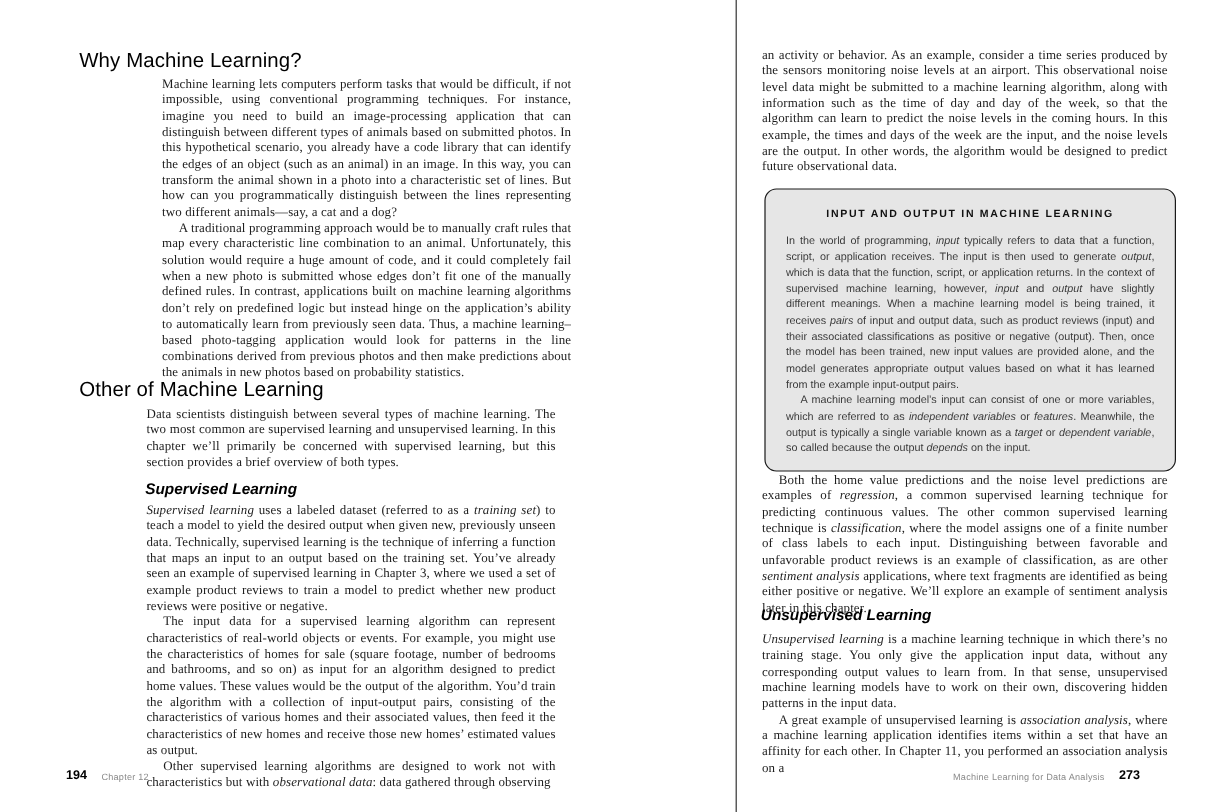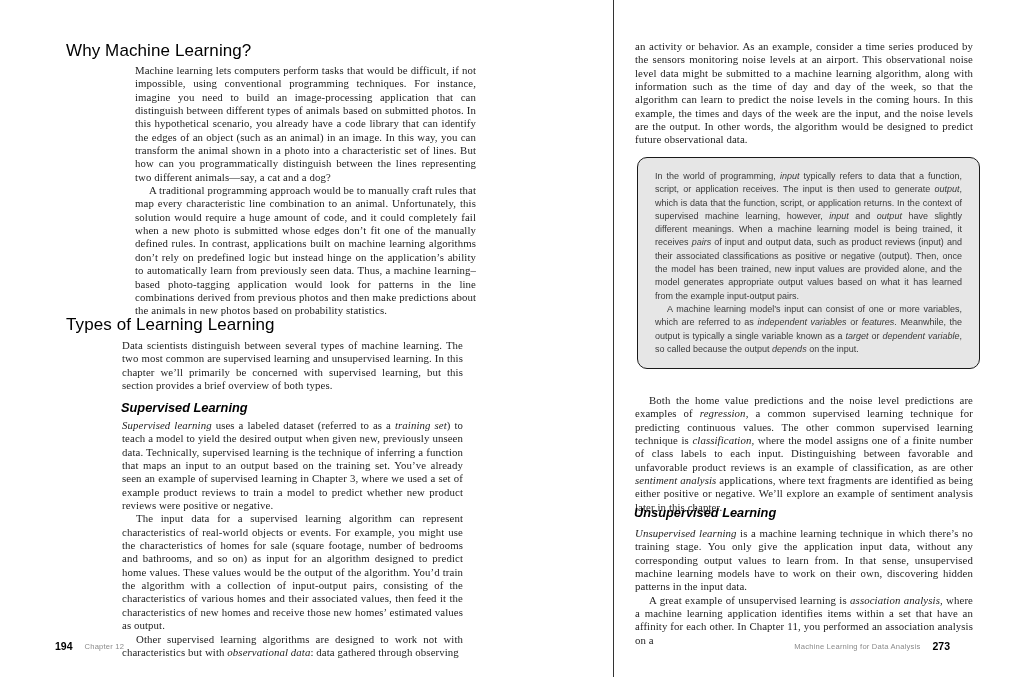--- a/index.html
+++ b/index.html
@@ -72,21 +72,21 @@
   }
   .note-box p { margin: 0; }
   .note-box p.ind { text-indent: 12px; }
   .note-box em { font-style: italic; }
   
   .footer {
     position: absolute;
     top: 640px;
     font-family: "Liberation Sans", sans-serif;
     display: flex;
-    align-items: center;
+    align-items: flex-end;
   }
   .page-num {
     font-weight: bold;
     font-size: 10.5px;
     color: #000;
   }
   .running-title {
     font-size: 7.6px;
     color: #8a8a8a;
     letter-spacing: 0.2px;
@@ -100,21 +100,21 @@
 <div class="divider"></div>
 
 <div>
   <h1 class="h1" style="left:66px; top:41px;">Why Machine Learning?</h1>
 
   <div class="body-col" style="left:135px; top:64px; width:341px;">
     <p><span>Machine learning lets computers perform tasks that would be difficult, if not impossible, using conventional programming techniques. For instance, imagine you need to build an image-processing application that can distinguish between different types of animals based on submitted photos. In this hypothetical scenario, you already have a code library that can identify the edges of an object (such as an animal) in an image. In this way, you can transform the animal shown in a photo into a characteristic set of lines. But how can you programmatically distinguish between the lines representing two different animals—say, a cat and a dog?</span></p>
     <p class="ind"><span>A traditional programming approach would be to manually craft rules that map every characteristic line combination to an animal. Unfortunately, this solution would require a huge amount of code, and it could completely fail when a new photo is submitted whose edges don’t fit one of the manually defined rules. In contrast, applications built on machine learning algorithms don’t rely on predefined logic but instead hinge on the application’s ability to automatically learn from previously seen data. Thus, a machine learning–based photo-tagging application would look for patterns in the line combinations derived from previous photos and then make predictions about the animals in new photos based on probability statistics.</span></p>
   </div>
 
-  <h1 class="h1" style="left:66px; top:315px;">Types of Learning Learning</h1>
+  <h1 class="h1" style="left:66px; top:315px;">Other of Machine Learning</h1>
 
   <div class="body-col" style="left:122px; top:339px; width:341px;">
     <p><span>Data scientists distinguish between several types of machine learning. The two most common are supervised learning and unsupervised learning. In this chapter we’ll primarily be concerned with supervised learning, but this section provides a brief overview of both types.</span></p>
   </div>
 
   <h2 class="h2" style="left:121px; top:400px;">Supervised Learning</h2>
 
   <div class="body-col" style="left:122px; top:419px; width:341px;">
     <p><em>Supervised learning</em><span> uses a labeled dataset (referred to as a </span><em>training set</em><span>) to teach a model to yield the desired output when given new, previously unseen data. Technically, supervised learning is the technique of inferring a function that maps an input to an output based on the training set. You’ve already seen an example of supervised learning in Chapter 3, where we used a set of example product reviews to train a model to predict whether new product reviews were positive or negative.</span></p>
     <p class="ind"><span>The input data for a supervised learning algorithm can represent characteristics of real-world objects or events. For example, you might use the characteristics of homes for sale (square footage, number of bedrooms and bathrooms, and so on) as input for an algorithm designed to predict home values. These values would be the output of the algorithm. You’d train the algorithm with a collection of input-output pairs, consisting of the characteristics of various homes and their associated values, then feed it the characteristics of new homes and receive those new homes’ estimated values as output.</span></p>
@@ -127,20 +127,21 @@
     <span class="running-title">Chapter 12</span>
   </div>
 </div>
 
 <div>
   <div class="body-col" style="left:635px; top:40px; width:338px;">
     <p><span>an activity or behavior. As an example, consider a time series produced by the sensors monitoring noise levels at an airport. This observational noise level data might be submitted to a machine learning algorithm, along with information such as the time of day and day of the week, so that the algorithm can learn to predict the noise levels in the coming hours. In this example, the times and days of the week are the input, and the noise levels are the output. In other words, the algorithm would be designed to predict future observational data.</span></p>
   </div>
 
   <div class="note-box">
+    <div class="box-title">INPUT AND OUTPUT IN MACHINE LEARNING</div>
     <p><span>In the world of programming, </span><em>input</em><span> typically refers to data that a function, script, or application receives. The input is then used to generate </span><em>output</em><span>, which is data that the function, script, or application returns. In the context of supervised machine learning, however, </span><em>input</em><span> and </span><em>output</em><span> have slightly different meanings. When a machine learning model is being trained, it receives </span><em>pairs</em><span> of input and output data, such as product reviews (input) and their associated classifications as positive or negative (output). Then, once the model has been trained, new input values are provided alone, and the model generates appropriate output values based on what it has learned from the example input-output pairs.</span></p>
     <p class="ind"><span>A machine learning model’s input can consist of one or more variables, which are referred to as </span><em>independent variables</em><span> or </span><em>features</em><span>. Meanwhile, the output is typically a single variable known as a </span><em>target</em><span> or </span><em>dependent variable</em><span>, so called because the output </span><em>depends</em><span> on the input.</span></p>
   </div>
 
   <div class="body-col" style="left:635px; top:394px; width:338px;">
     <p class="ind"><span>Both the home value predictions and the noise level predictions are examples of </span><em>regression</em><span>, a common supervised learning technique for predicting continuous values. The other common supervised learning technique is </span><em>classification</em><span>, where the model assigns one of a finite number of class labels to each input. Distinguishing between favorable and unfavorable product reviews is an example of classification, as are other </span><em>sentiment analysis</em><span> applications, where text fragments are identified as being either positive or negative. We’ll explore an example of sentiment analysis later in this chapter.</span></p>
   </div>
 
   <h2 class="h2" style="left:634px; top:505px;">Unsupervised Learning</h2>
 

